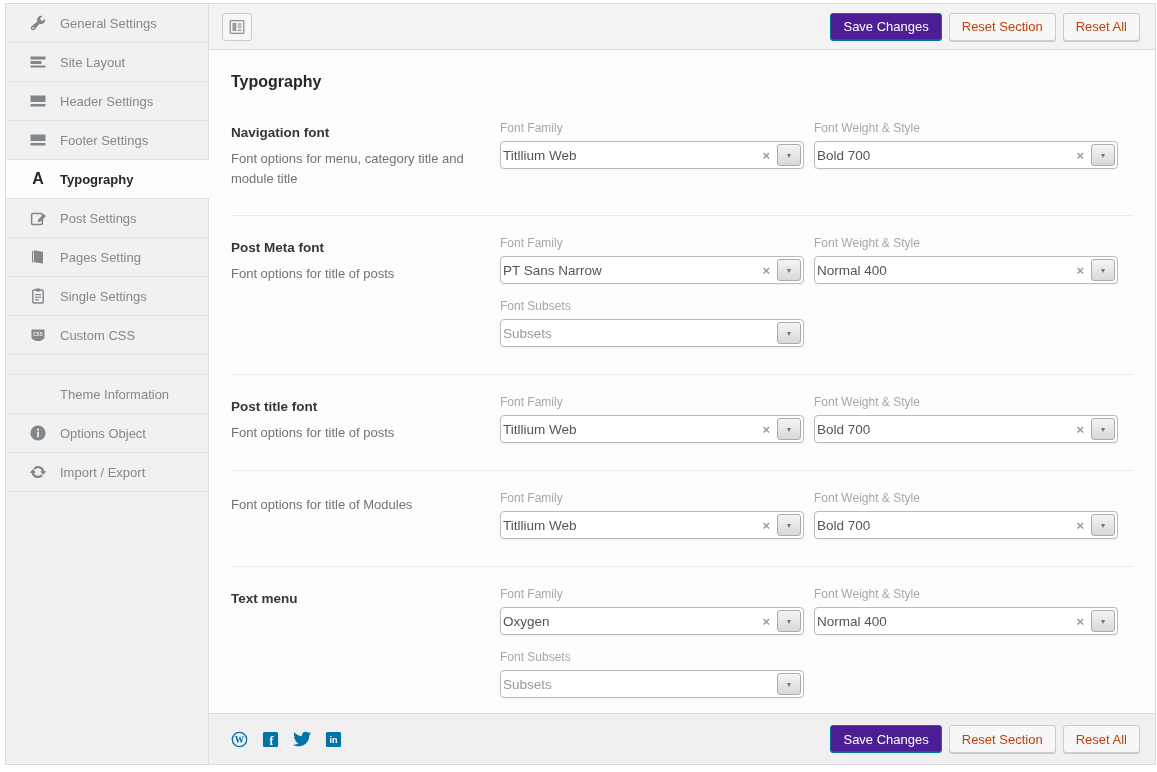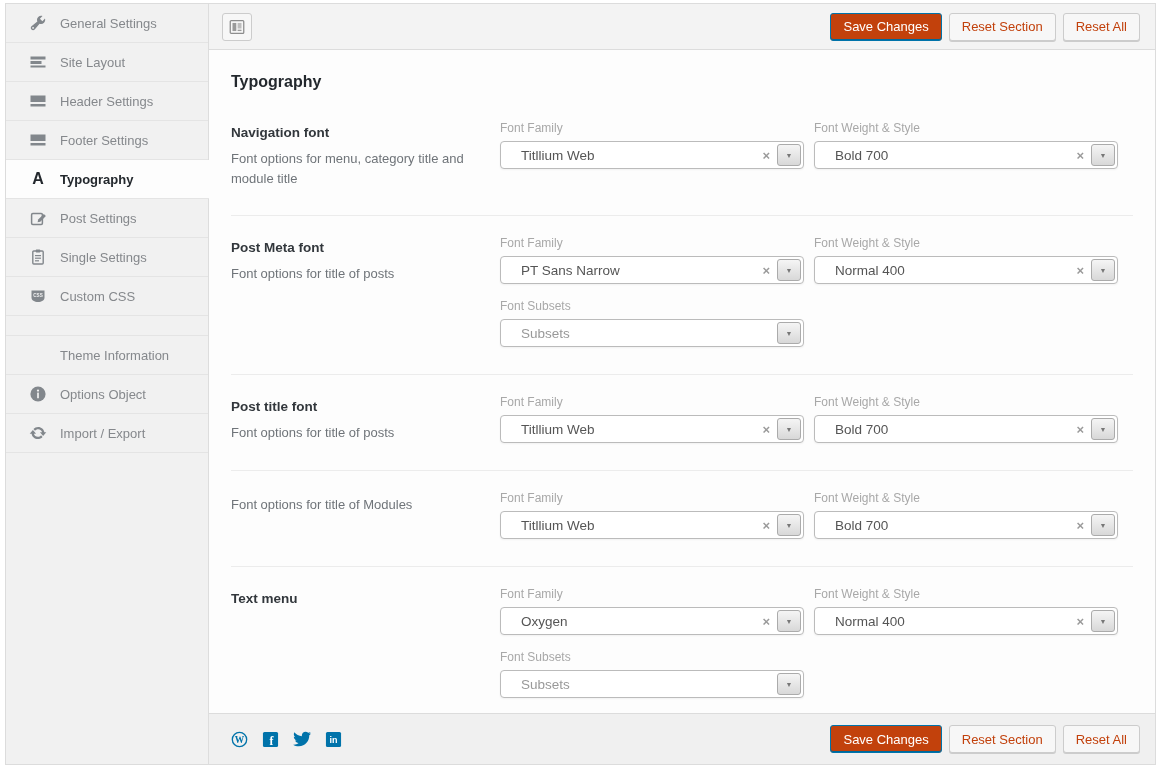--- a/index.html
+++ b/index.html
@@ -13,37 +13,37 @@
   .sb-item.active{background:#fdfdfd;color:#23282d;font-weight:bold;margin-right:-1px;}
   .sb-spacer{height:19px;flex:0 0 19px;border-bottom:1px solid #e4e4e4;}
   .sb-fill{flex:1;}
 
   
   .main{flex:1;display:flex;flex-direction:column;min-width:0;}
   .topbar{height:45px;flex:0 0 45px;background:#f3f3f3;border-bottom:1px solid #dcdcdc;display:flex;align-items:center;padding:0 15px 0 13px;}
   .bottombar{height:50px;flex:0 0 50px;background:#f0f0f0;border-top:1px solid #dcdcdc;display:flex;align-items:center;padding:0 15px 0 22px;}
   .btn-group{margin-left:auto;display:flex;gap:7px;}
   .btn{height:28px;padding:0 12px;border-radius:3px;font-size:13px;font-family:"Liberation Sans",sans-serif;cursor:pointer;}
-  .btn.primary{background:#c2410c;border:1px solid #0073aa;color:#fff;box-shadow:inset 0 -1px 0 #006799;}
+  .btn.primary{background:#4c1d95;border:1px solid #0073aa;color:#fff;box-shadow:inset 0 -1px 0 #006799;}
   .btn.secondary{background:#f7f7f7;border:1px solid #ccc;color:#c2410c;box-shadow:0 1px 0 #ccc;}
   .toggle-btn{width:30px;height:28px;border:1px solid #ccc;border-radius:3px;background:#f7f7f7;display:flex;align-items:center;justify-content:center;cursor:pointer;padding:0;}
 
   
   .content{flex:1;padding:0 22px;overflow:hidden;background:#fdfdfd;}
   .page-title{font-size:16px;font-weight:bold;color:#23282d;margin:23px 0 10px;}
   .section{display:flex;padding:20px 0 27px;}
   .section + .section{border-top:1px solid #ececec;}
   .sec-left{flex:0 0 269px;padding-top:4px;}
   .sec-left h4{margin:0 0 9px;font-size:13.5px;color:#32373c;}
   .sec-left p{margin:0;font-size:13px;line-height:1.5;color:#6f7479;max-width:248px;}
   .fields{display:grid;grid-template-columns:304px 304px;column-gap:10px;row-gap:15px;align-content:start;}
   .field{display:flex;flex-direction:column;}
   .field.col1{grid-column:1;}
   .field-label{font-size:12px;color:#a8a8a8;margin-bottom:6px;}
-  .sel{position:relative;height:26px;background:#fff;border:1px solid #bbb;border-radius:4px;box-shadow:0 1px 2px rgba(0,0,0,.05);display:flex;align-items:center;padding:0 58px 0 20px;font-size:13.5px;color:#555;cursor:pointer;}
+  .sel{position:relative;height:26px;background:#fff;border:1px solid #bbb;border-radius:4px;box-shadow:0 1px 2px rgba(0,0,0,.05);display:flex;align-items:center;padding:0 58px 0 2px;font-size:13.5px;color:#555;cursor:pointer;}
   .sel .val{white-space:nowrap;overflow:hidden;}
   .sel .clear{position:absolute;right:33px;top:0;bottom:0;display:flex;align-items:center;color:#9a9a9a;font-weight:bold;font-size:13px;}
   .sel .arrow{position:absolute;right:2px;top:2px;bottom:2px;width:22px;background:linear-gradient(#f5f5f5,#d8d8d8);border:1px solid #ababab;border-radius:3px;display:flex;align-items:center;justify-content:center;font-size:7px;color:#777;}
   .sel.placeholder .val{color:#999;}
 
   
   .social{display:flex;align-items:center;gap:14px;}
   .social a{display:flex;cursor:pointer;}
 </style>
 </head>
@@ -111,20 +111,29 @@
     <div class="sb-item">
       <span class="sb-icon">
         <svg width="18" height="18" viewBox="0 0 18 18">
             <rect x="2.6" y="4.6" width="10.8" height="10.8" rx="1.2" fill="none" stroke="#82878c" stroke-width="1.5"></rect>
             <path fill="#82878c" d="M9.2 10.6l5.6-5.6 2.1 2.1-5.6 5.6-2.7.6z"></path>
           </svg>
       </span>
       <span>Post Settings</span>
     </div>
 
+    <div class="sb-item">
+      <span class="sb-icon">
+        <svg width="18" height="18" viewBox="0 0 18 18">
+            <path fill="#82878c" d="M5 2.2l8.4 1.6c.4.1.6.4.6.8v10.2c0 .5-.4.8-.9.7L5 14V2.2z"></path>
+            <path fill="#82878c" d="M4.2 2.5c-.7.2-1.2.8-1.2 1.6v9.2c0 .8.5 1.4 1.2 1.6V2.5z"></path>
+          </svg>
+      </span>
+      <span>Pages Setting</span>
+    </div>
 
     <div class="sb-item">
       <span class="sb-icon">
         <svg width="18" height="18" viewBox="0 0 18 18">
             <rect x="3.8" y="3" width="10.4" height="13" rx="1" fill="none" stroke="#82878c" stroke-width="1.4"></rect>
             <rect x="6.8" y="1.6" width="4.4" height="2.8" rx="0.6" fill="#82878c"></rect>
             <g fill="#82878c">
               <rect x="6" y="7" width="6" height="1.2"></rect>
               <rect x="6" y="9.6" width="6" height="1.2"></rect>
               <rect x="6" y="12.2" width="4" height="1.2"></rect>

